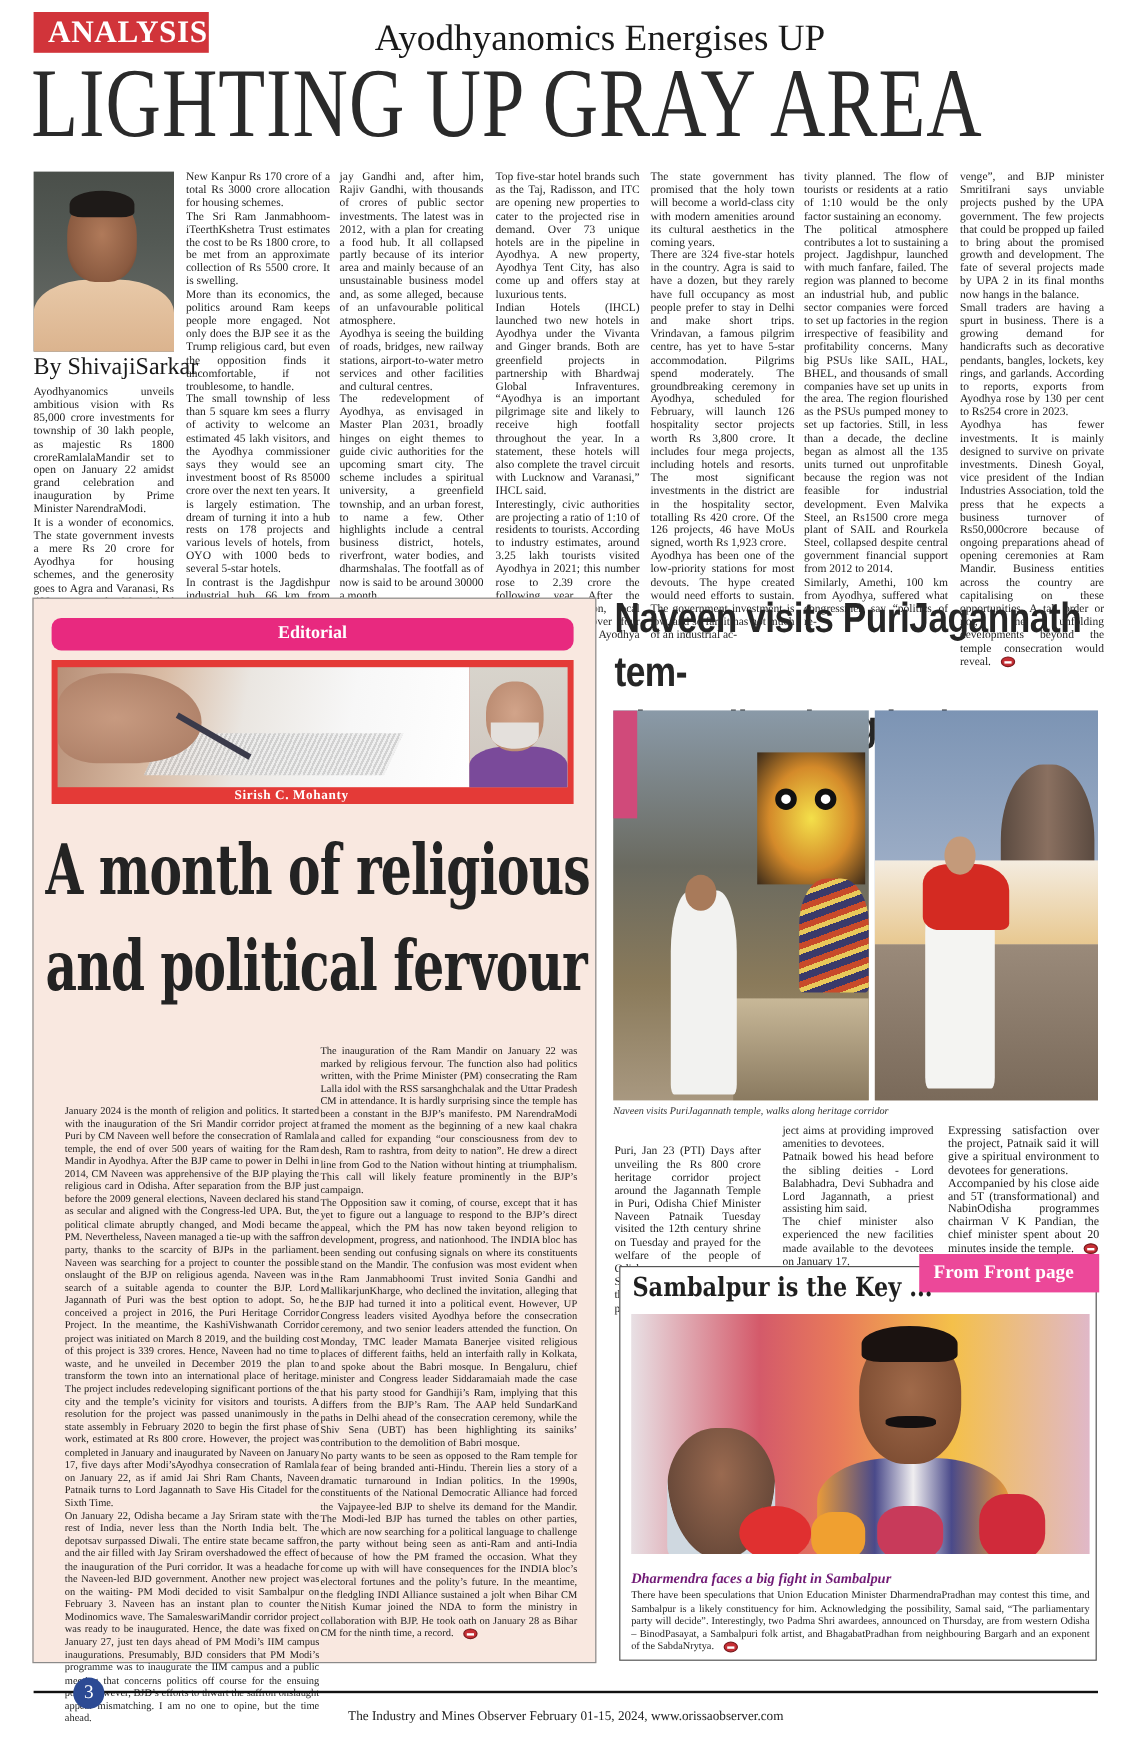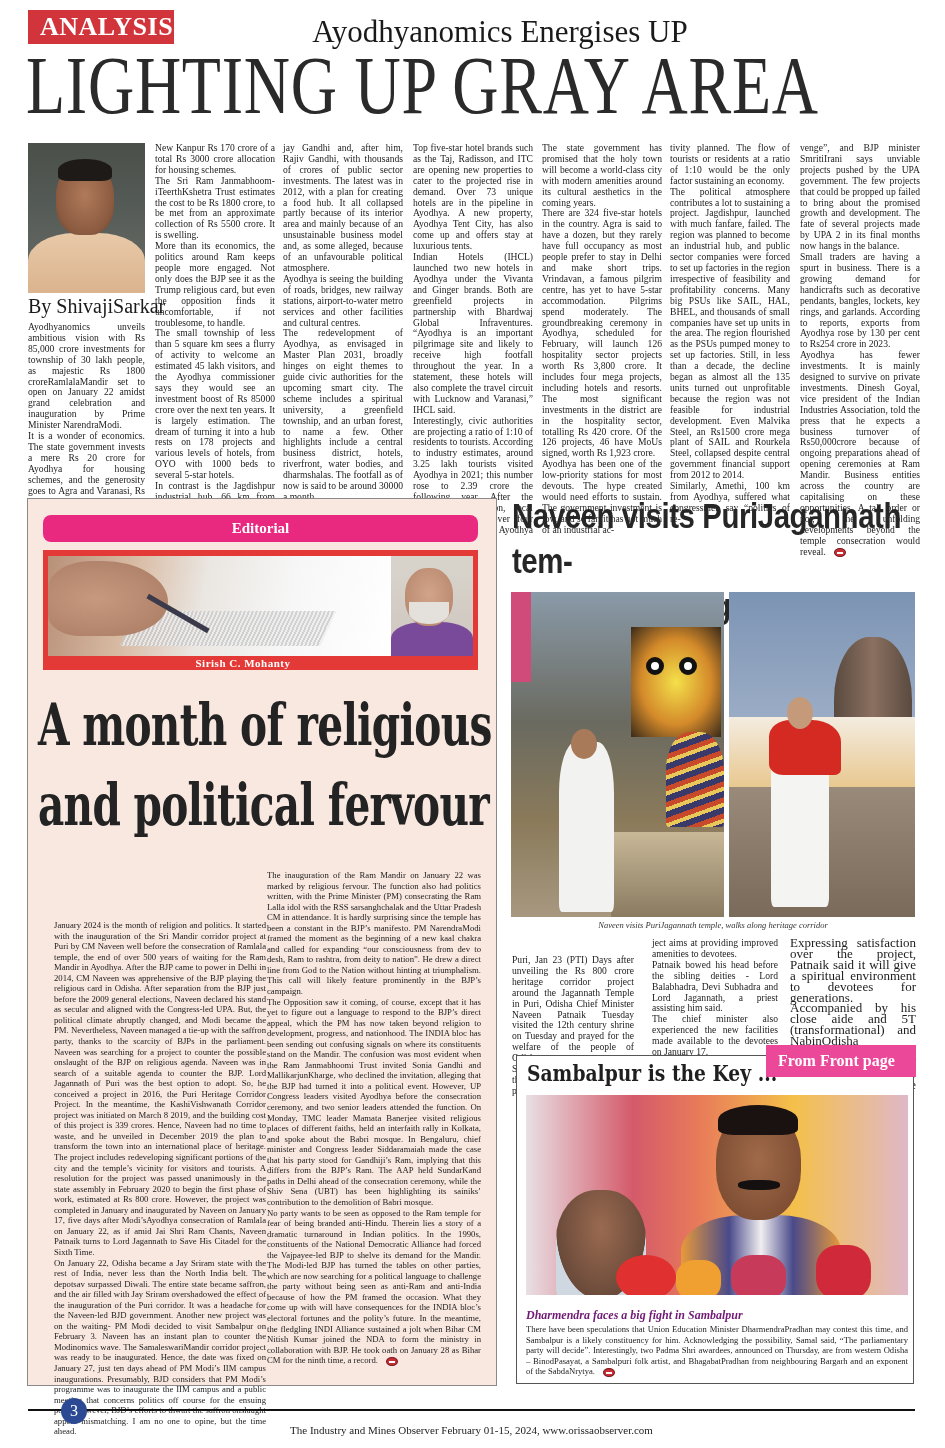--- a/index.html
+++ b/index.html
@@ -83,25 +83,25 @@
   .photo-right { left: 729px; top: 592px; width: 186px; height: 325px; overflow: hidden;
     background: linear-gradient(180deg, #7c94b4 0%, #a0b0c8 45%, #c8b8a0 60%, #8a7a6a 100%); }
   .photo-right .tower { position: absolute; left: 105px; top: 45px; width: 78px; height: 140px; border-radius: 45% 45% 0 0;
     background: linear-gradient(90deg, #5a4a40 0%, #8a7060 50%, #5a4a40 100%); }
   .photo-right .wall { position: absolute; left: 0; top: 125px; width: 186px; height: 70px; background: linear-gradient(180deg, #f4ece0 0%, #e8c890 100%); }
   .photo-right .ground { position: absolute; left: 0; top: 195px; width: 186px; height: 130px; background: linear-gradient(180deg, #9a8a7a 0%, #7a6a5a 100%); }
   .photo-right .man { position: absolute; left: 42px; top: 130px; width: 58px; height: 185px; border-radius: 30% 30% 5% 5%; background: #f4f4f2; }
   .photo-right .shawl { position: absolute; left: 40px; top: 128px; width: 72px; height: 55px; border-radius: 30% 40% 10% 20%; background: #d42a22; }
   .photo-right .man-head { position: absolute; left: 58px; top: 105px; width: 26px; height: 32px; border-radius: 50%; background: #c49a7a; }
 
-  .photo-caption { left: 511px; top: 920px; width: 404px; text-align: center; font-style: italic; font-size: 8.5px; color: #333; }
+  .photo-caption { left: 511px; top: 920px; width: 404px; font-style: italic; font-size: 8.5px; color: #333; }
 
   .col-n1 { left: 512px; top: 938px; width: 122px; font-size: 9.6px; line-height: 10.9px; margin-top: 17px; }
   .col-n2 { left: 652px; top: 938px; width: 126px; font-size: 9.6px; line-height: 10.9px; }
-  .col-n3 { left: 790px; top: 938px; width: 126px; font-size: 13px; line-height: 10.9px; }
+  .col-n3 { left: 790px; top: 938px; width: 126px; font-size: 10px; line-height: 10.9px; }
 
   
   .sambalpur-box { left: 516px; top: 1055px; width: 398px; height: 329px; border: 1px solid #555; background: #fff; }
   .front-page-tag { left: 766px; top: 1045px; width: 150px; height: 32px; background: #ec4899; color: #fff; font-size: 16px;
     font-weight: bold; line-height: 32px; padding-left: 12px; }
   .sambalpur-title { left: 527px; top: 1060px; font-family: "DejaVu Serif", serif; font-weight: bold; font-size: 22px; color: #1f1f1f;
     transform: scaleX(0.85); transform-origin: left top; white-space: nowrap; }
   .sambalpur-photo { left: 526px; top: 1095px; width: 382px; height: 200px; overflow: hidden;
     background: linear-gradient(90deg, #e8e0e4 0%, #d45a6a 28%, #e87a5a 45%, #f4c04a 70%, #e0b8c8 100%); }
   .sambalpur-photo .head { position: absolute; left: 190px; top: 15px; width: 85px; height: 110px; border-radius: 45%;

